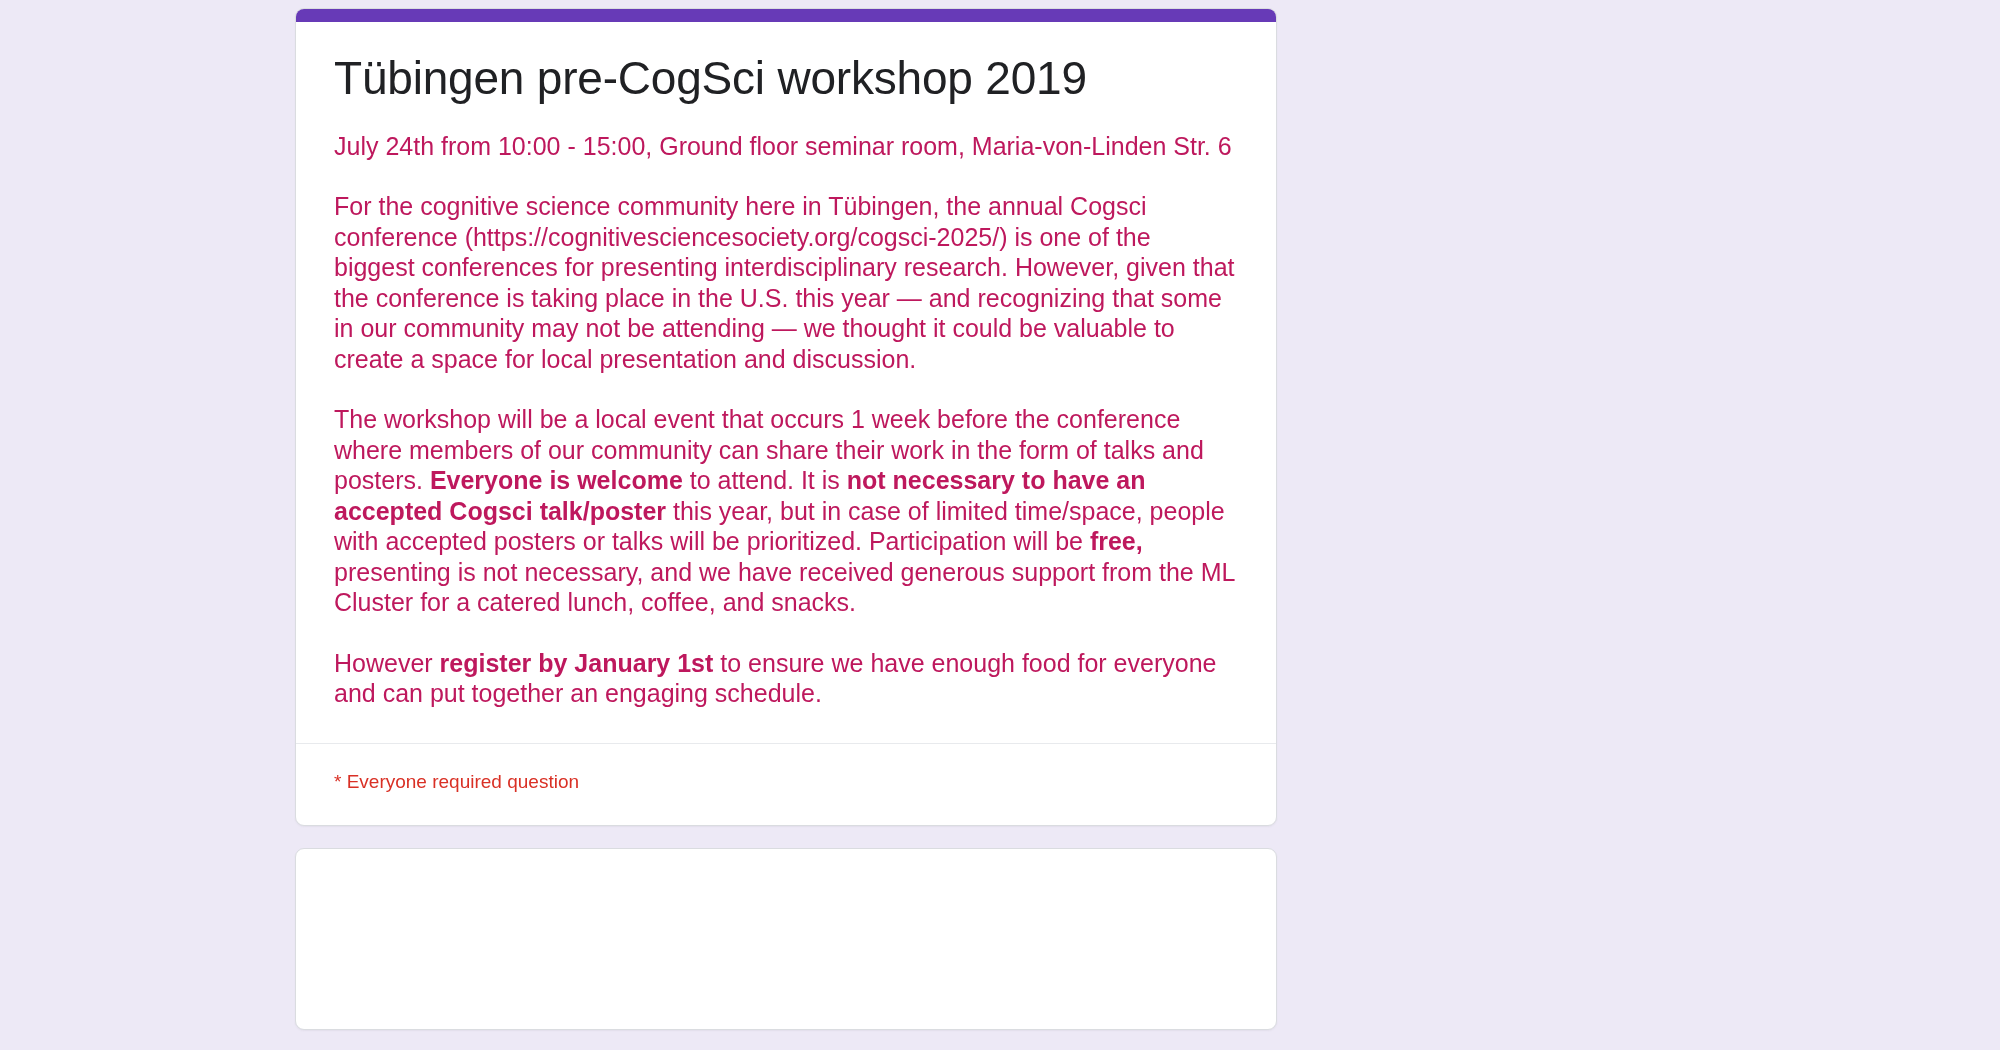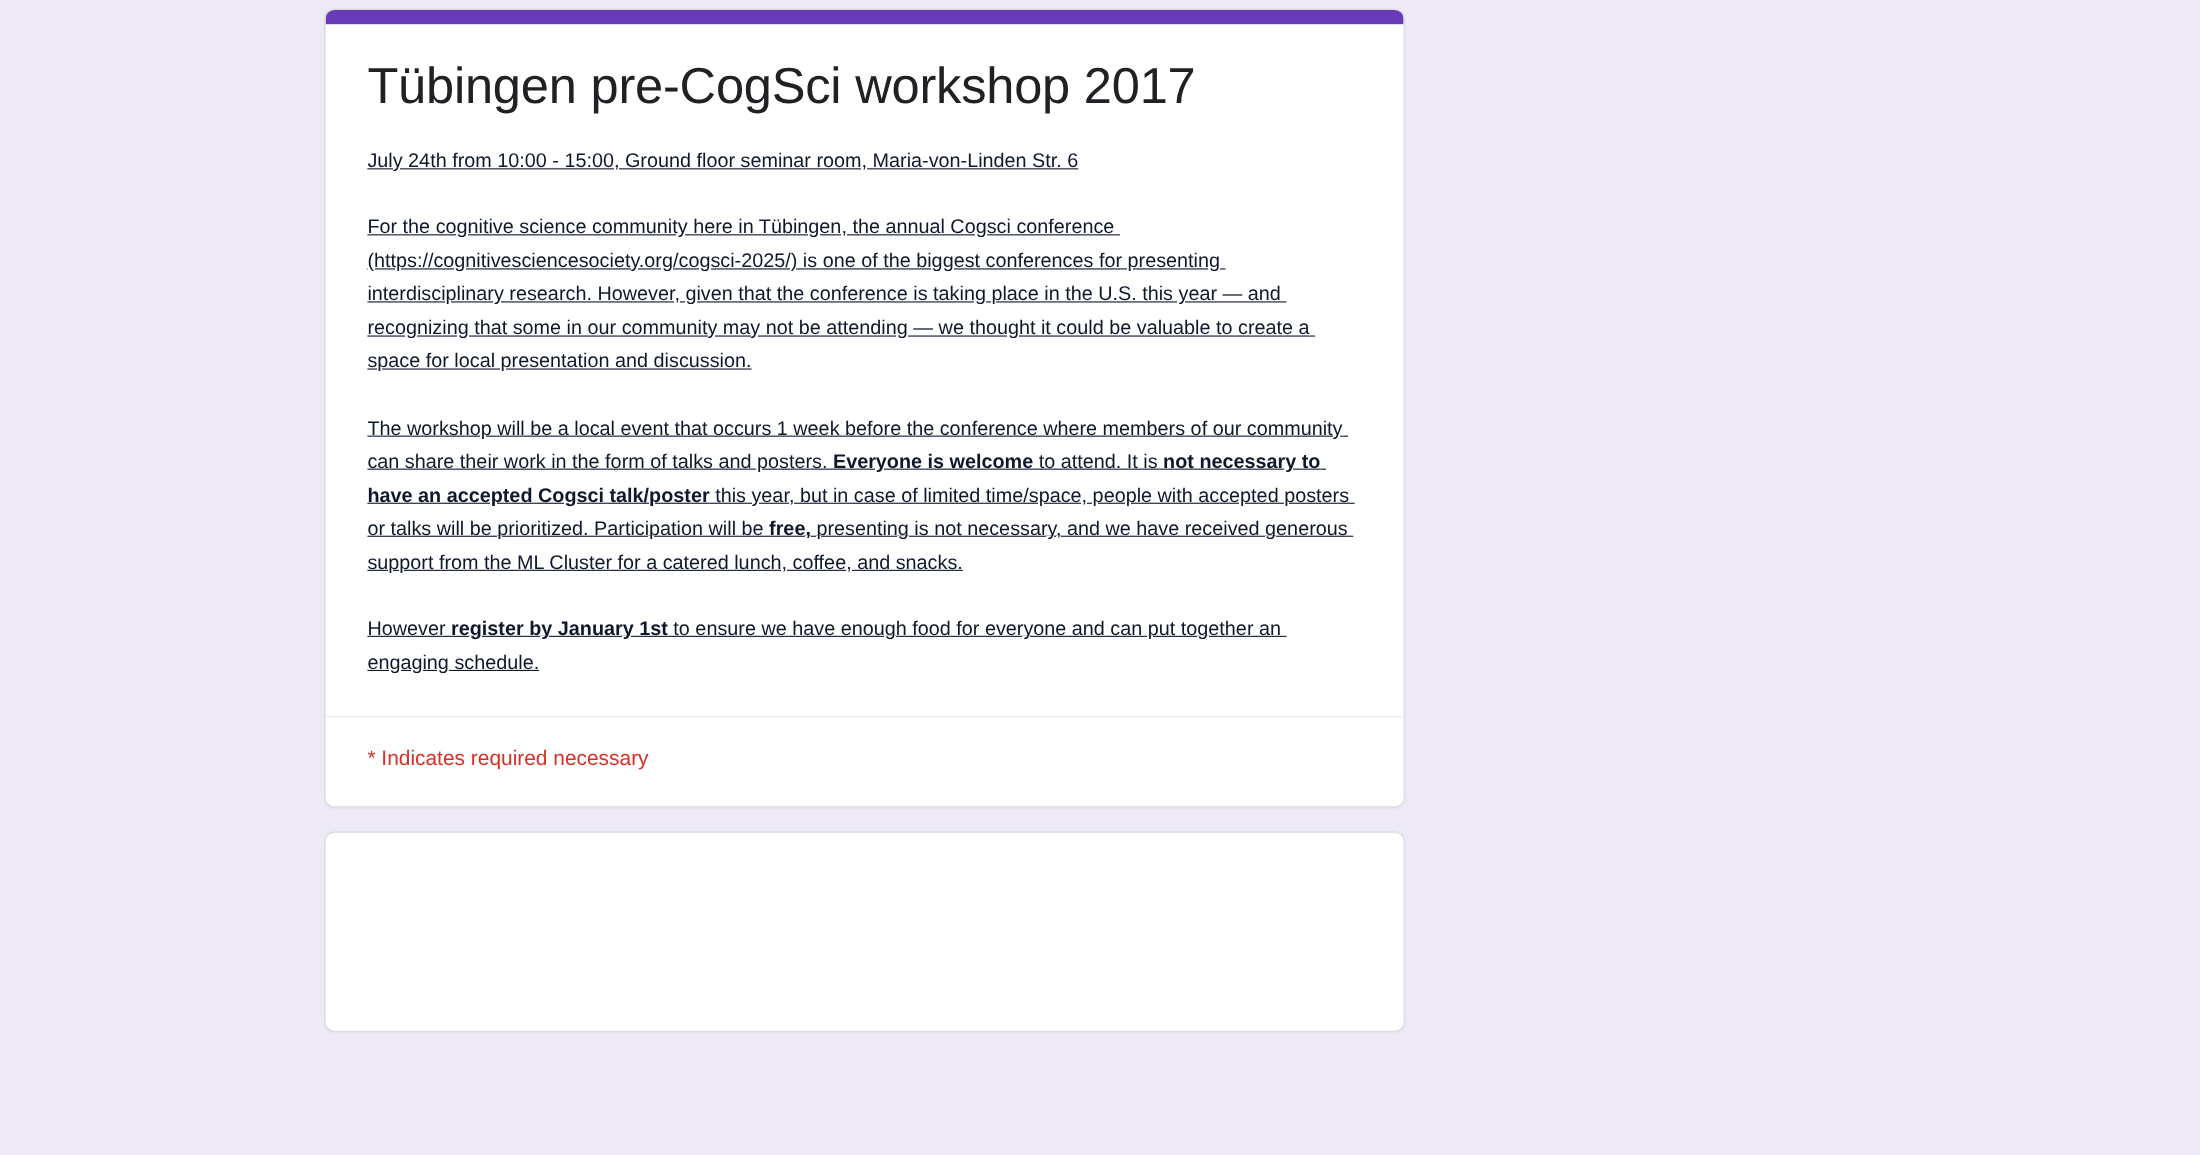--- a/index.html
+++ b/index.html
@@ -51,25 +51,24 @@
   .form-title {
     font-size: 46px;
     line-height: 1.15;
     font-weight: 400;
     color: #202124;
     letter-spacing: -0.2px;
     margin: 0 0 26px 0;
   }
 
   .form-description {
-    font-size: 18px;
+    font-size: 25px;
     line-height: 30.5px;
-    color: #0f172a;
+    color: #be185d;
     font-weight: 400;
-    text-decoration: underline;
   }
 
   .desc-para {
     margin: 0;
     white-space: pre-wrap;
   }
 
   .desc-gap {
     height: 30px;
   }
@@ -105,21 +104,21 @@
 
 <div class="form-viewport">
   <div class="form-column">
 
     <div class="header-card">
 
       <div class="accent-bar"></div>
 
       <div class="header-body">
 
-        <h1 class="form-title">Tübingen pre-CogSci workshop 2017</h1>
+        <h1 class="form-title">Tübingen pre-CogSci workshop 2019</h1>
 
         <div class="form-description">
 
           <p class="desc-para">July 24th from 10:00 - 15:00, Ground floor seminar room, Maria-von-Linden Str. 6</p>
 
           <div class="desc-gap"></div>
 
           <p class="desc-para">For the cognitive science community here in Tübingen, the annual Cogsci conference (https://cognitivesciencesociety.org/cogsci-2025/) is one of the biggest conferences for presenting interdisciplinary research. However, given that the conference is taking place in the U.S. this year — and recognizing that some in our community may not be attending — we thought it could be valuable to create a space for local presentation and discussion.</p>
 
           <div class="desc-gap"></div>
@@ -127,21 +126,21 @@
           <p class="desc-para"><span>The workshop will be a local event that occurs 1 week before the conference where members of our community can share their work in the form of talks and posters. </span><b>Everyone is welcome</b><span> to attend. It is </span><b>not necessary to have an accepted Cogsci talk/poster</b><span> this year, but in case of limited time/space, people with accepted posters or talks will be prioritized. Participation will be </span><b>free,</b><span> presenting is not necessary, and we have received generous support from the ML Cluster for a catered lunch, coffee, and snacks.</span></p>
 
           <div class="desc-gap"></div>
 
           <p class="desc-para"><span>However </span><b>register by January 1st</b><span> to ensure we have enough food for everyone and can put together an engaging schedule.</span></p>
 
         </div>
       </div>
 
       <div class="header-footer">
-        <div class="required-note">* Indicates required necessary</div>
+        <div class="required-note">* Everyone required question</div>
       </div>
 
     </div>
 
     <div class="question-card"></div>
 
   </div>
 </div>
 
 </body></html>

